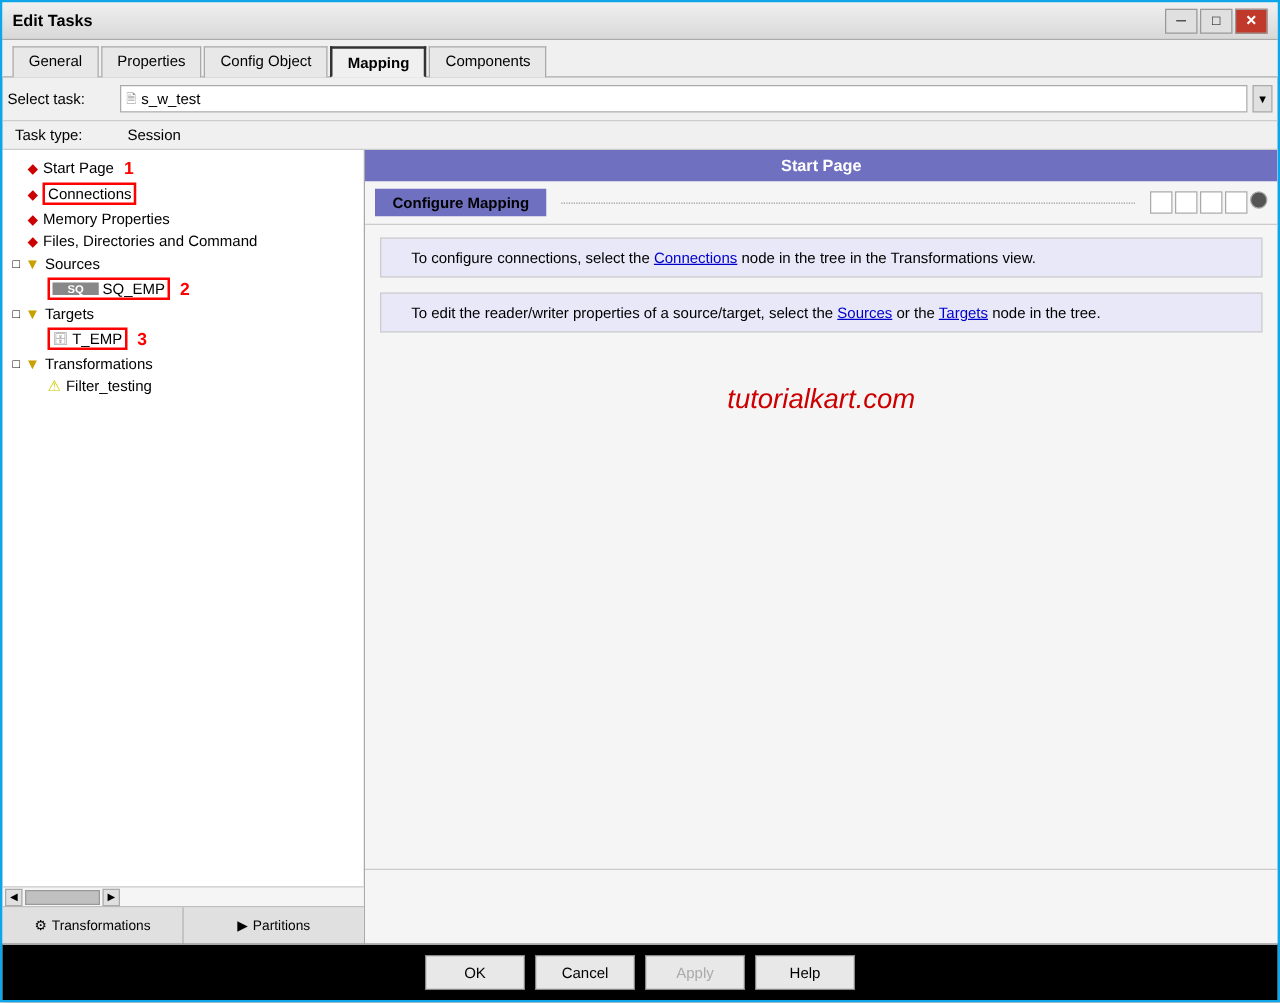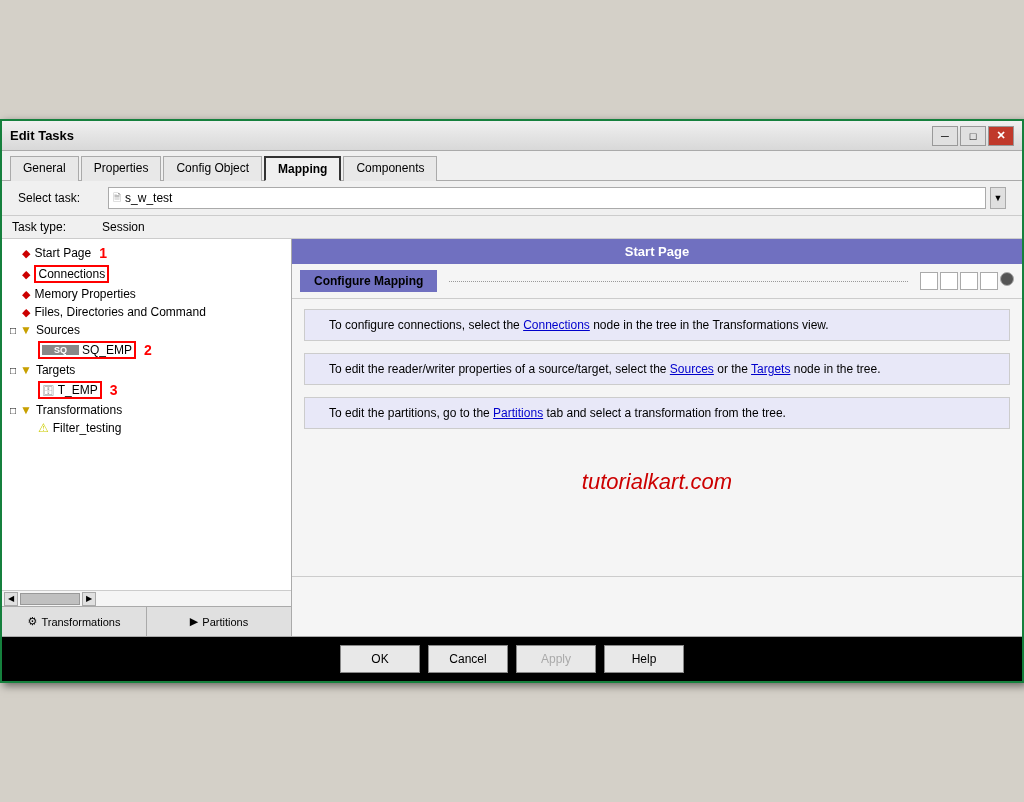--- a/index.html
+++ b/index.html
@@ -7,23 +7,23 @@
       font-family: 'Segoe UI', Tahoma, Arial, sans-serif;
       font-size: 12px;
       background: #d4d0c8;
       display: flex;
       align-items: center;
       justify-content: center;
       height: 100vh;
     }
     .window {
       width: 1024px;
-      height: 564px;
+      height: 802px;
       background: #f0f0f0;
-      border: 2px solid #15803d;
+      border: 2px solid #0ea5e9;
       box-shadow: 3px 3px 8px rgba(0,0,0,0.5);
       display: flex;
       flex-direction: column;
     }
     .title-bar {
       background: linear-gradient(to bottom, #f0f0f0, #d8d8d8);
       height: 30px;
       display: flex;
       align-items: center;
       padding: 0 8px;
@@ -88,21 +88,21 @@
     }
     .content-area {
       flex: 1;
       display: flex;
       flex-direction: column;
       overflow: hidden;
     }
     .task-row {
       display: flex;
       align-items: center;
-      padding: 6px 16px;
+      padding: 6px 4px;
       border-bottom: 1px solid #ccc;
       gap: 10px;
     }
     .task-label {
       font-size: 12px;
       color: #000;
       width: 80px;
     }
     .task-type-row {
       display: flex;
@@ -495,25 +495,20 @@
               <a>Connections</a>
               <span> node in the tree in the Transformations view.</span>
             </div>
             <div class="info-text">
               <span>To edit the reader/writer properties of a source/target, select the </span>
               <a>Sources</a>
               <span> or the </span>
               <a>Targets</a>
               <span> node in the tree.</span>
             </div>
-            <div class="info-text">
-              <span>To edit the partitions, go to the </span>
-              <a>Partitions</a>
-              <span> tab and select a transformation from the tree.</span>
-            </div>
             <div class="watermark">tutorialkart.com</div>
           </div>
           <div class="right-bottom-area"></div>
         </div>
       </div>
     </div>
   </div>
 
   <div class="bottom-bar">
     <button class="bottom-btn">OK</button>

